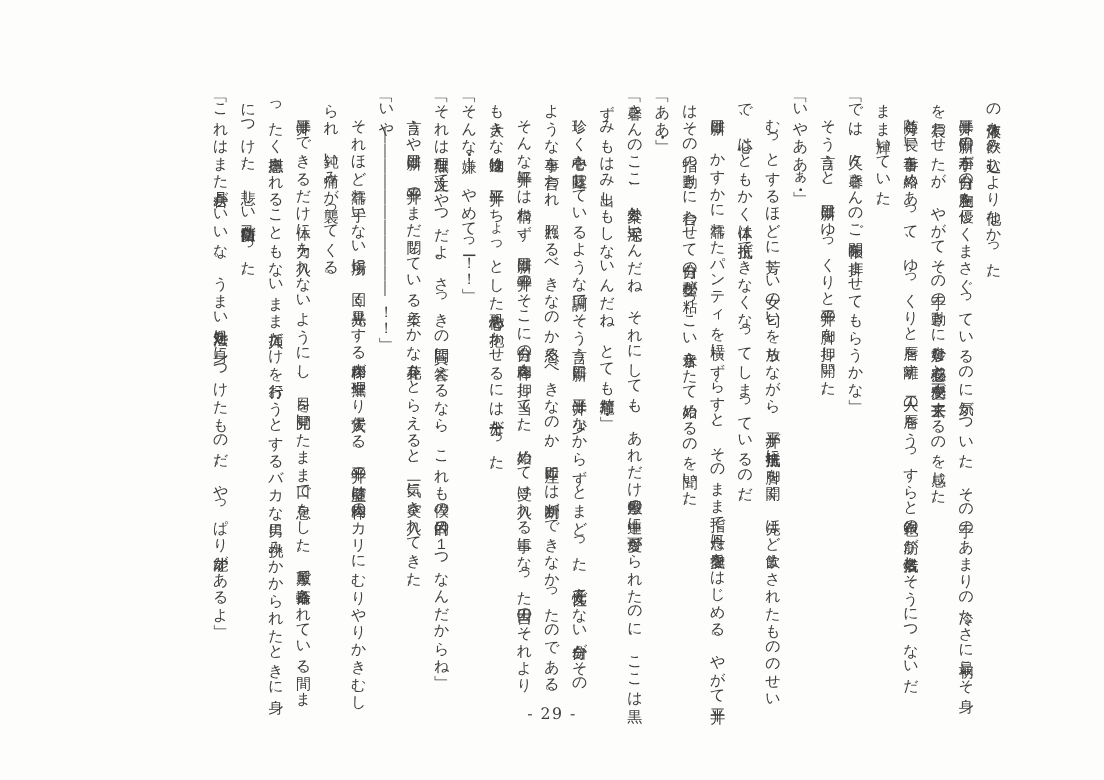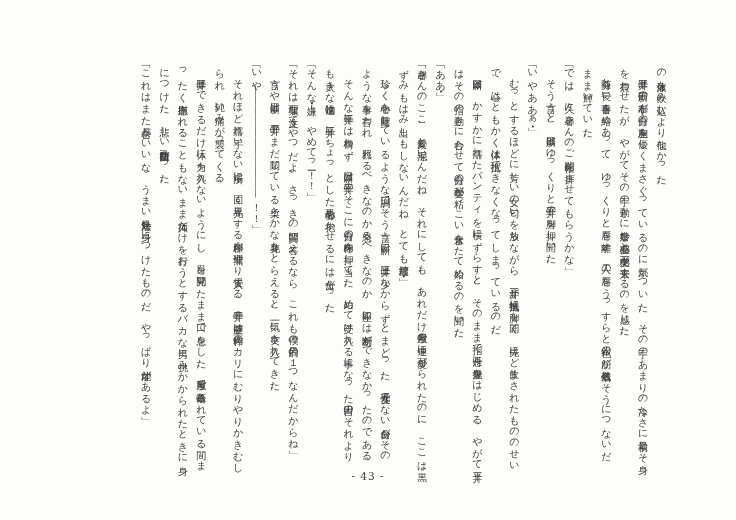--- a/index.html
+++ b/index.html
@@ -65,14 +65,14 @@
       <p class="para indent">珍しく心中を吐露しているような口調でそう言う新田に、平井は少なからずとまどった。元々女性でない自分がそのような事を言われ、照れるべきなのか怒るべきなのか、即座には判断ができなかったのである。</p>
       <p class="para indent">そんな平井には構わず、新田は平井のそこに自分の肉棒を押し当てた。始めて受け入れる事になった吉田のそれよりも大きな逸物は、平井にちょっとした恐怖心を抱かせるには十分だった。</p>
       <p class="para">「そんな・・・嫌！　やめてっー！！」</p>
       <p class="para">「それは無理な注文てやつだよ。さっきの質問に答えるなら、これも僕の目的の１つなんだからね」</p>
       <p class="para indent">言うや新田は、平井のまだ閉じている柔らかな花弁をとらえると、一気に突き入れてきた。</p>
       <p class="para">「いや―――――――――――！！」</p>
       <p class="para indent">それほど濡れ手いない場所に、固く黒光りする肉棒が無理やり侵入する。平井の膣壁は肉棒のカリにむりやりかきむしられ、鈍い痛みが襲ってくる。</p>
       <p class="para indent">平井はできるだけ体に力を入れないようにし、目を見開いたまま口で息をした。屋敷で輪姦されている間、まったく慰撫されることもないまま挿入だけを行おうとするバカな男に挑みかかられたときに身につけた、悲しい自己防衛法だった。</p>
       <p class="para">「これはまた具合がいいな。うまい対処法を身につけたものだ。やっぱり才能があるよ」</p>
     </div>
-  <div class="page-number">- 43 -</div>
+  <div class="page-number">- 29 -</div>
 </div>
 
 </body></html>

